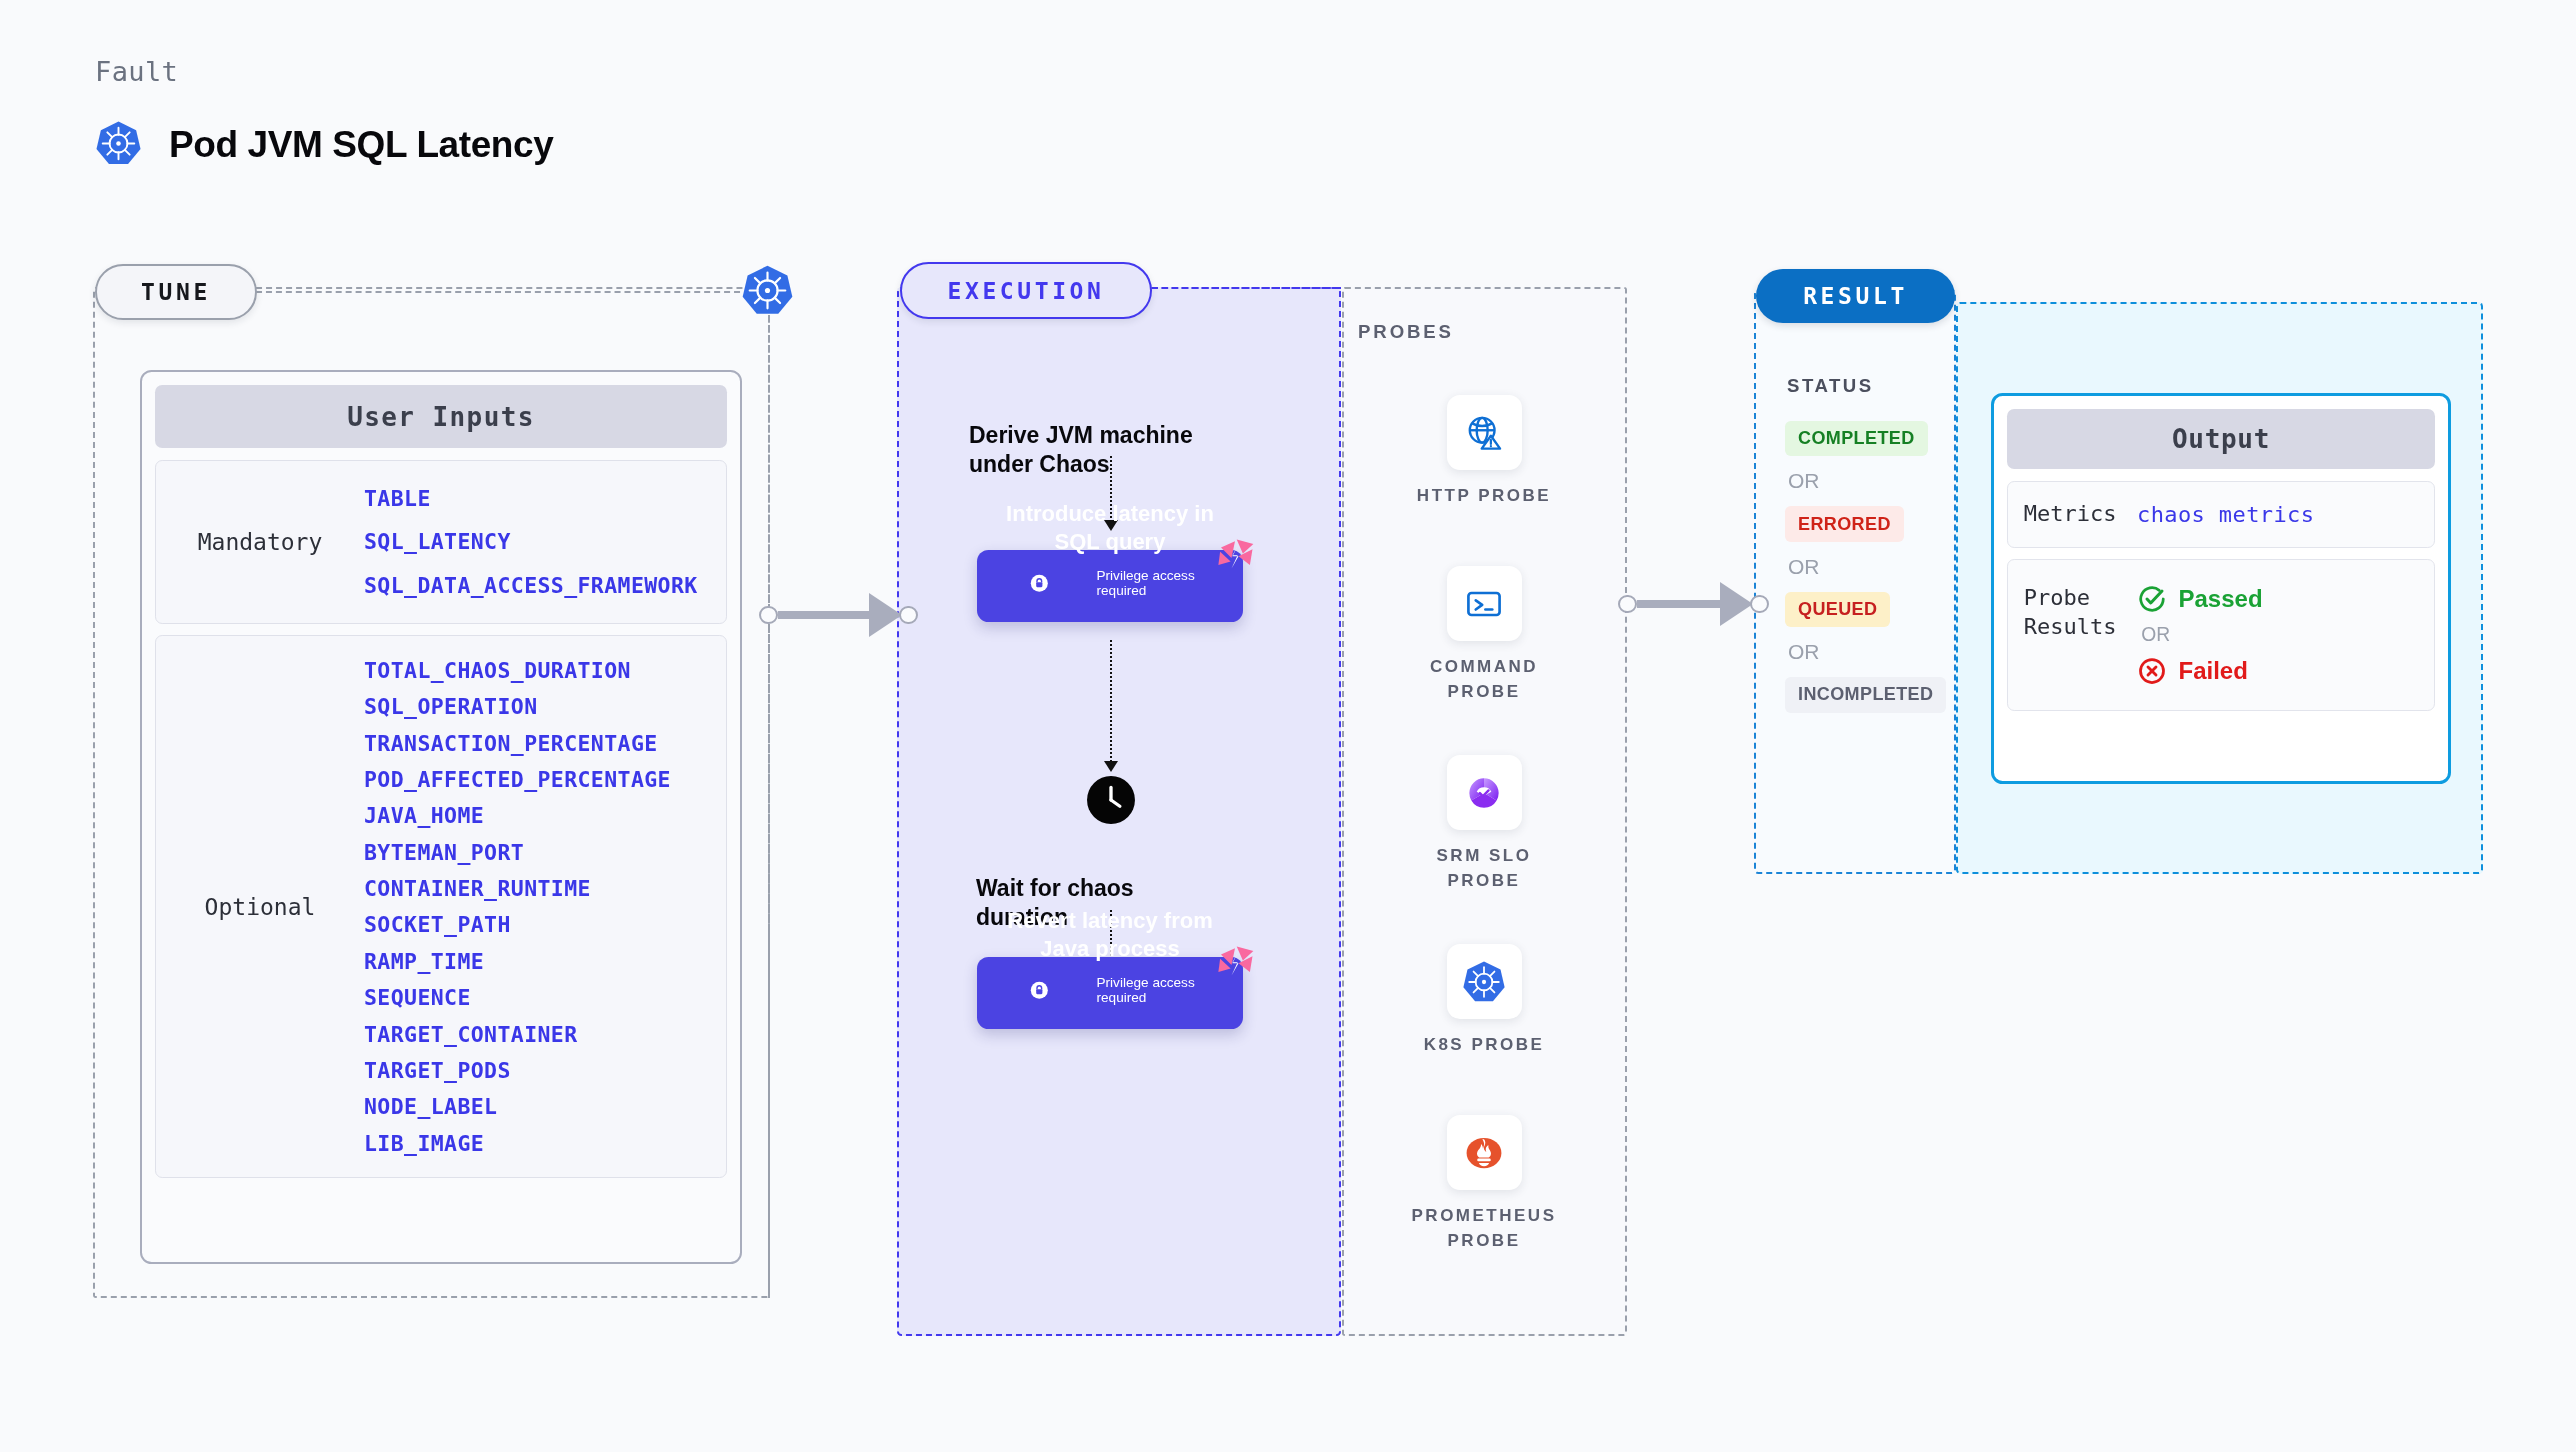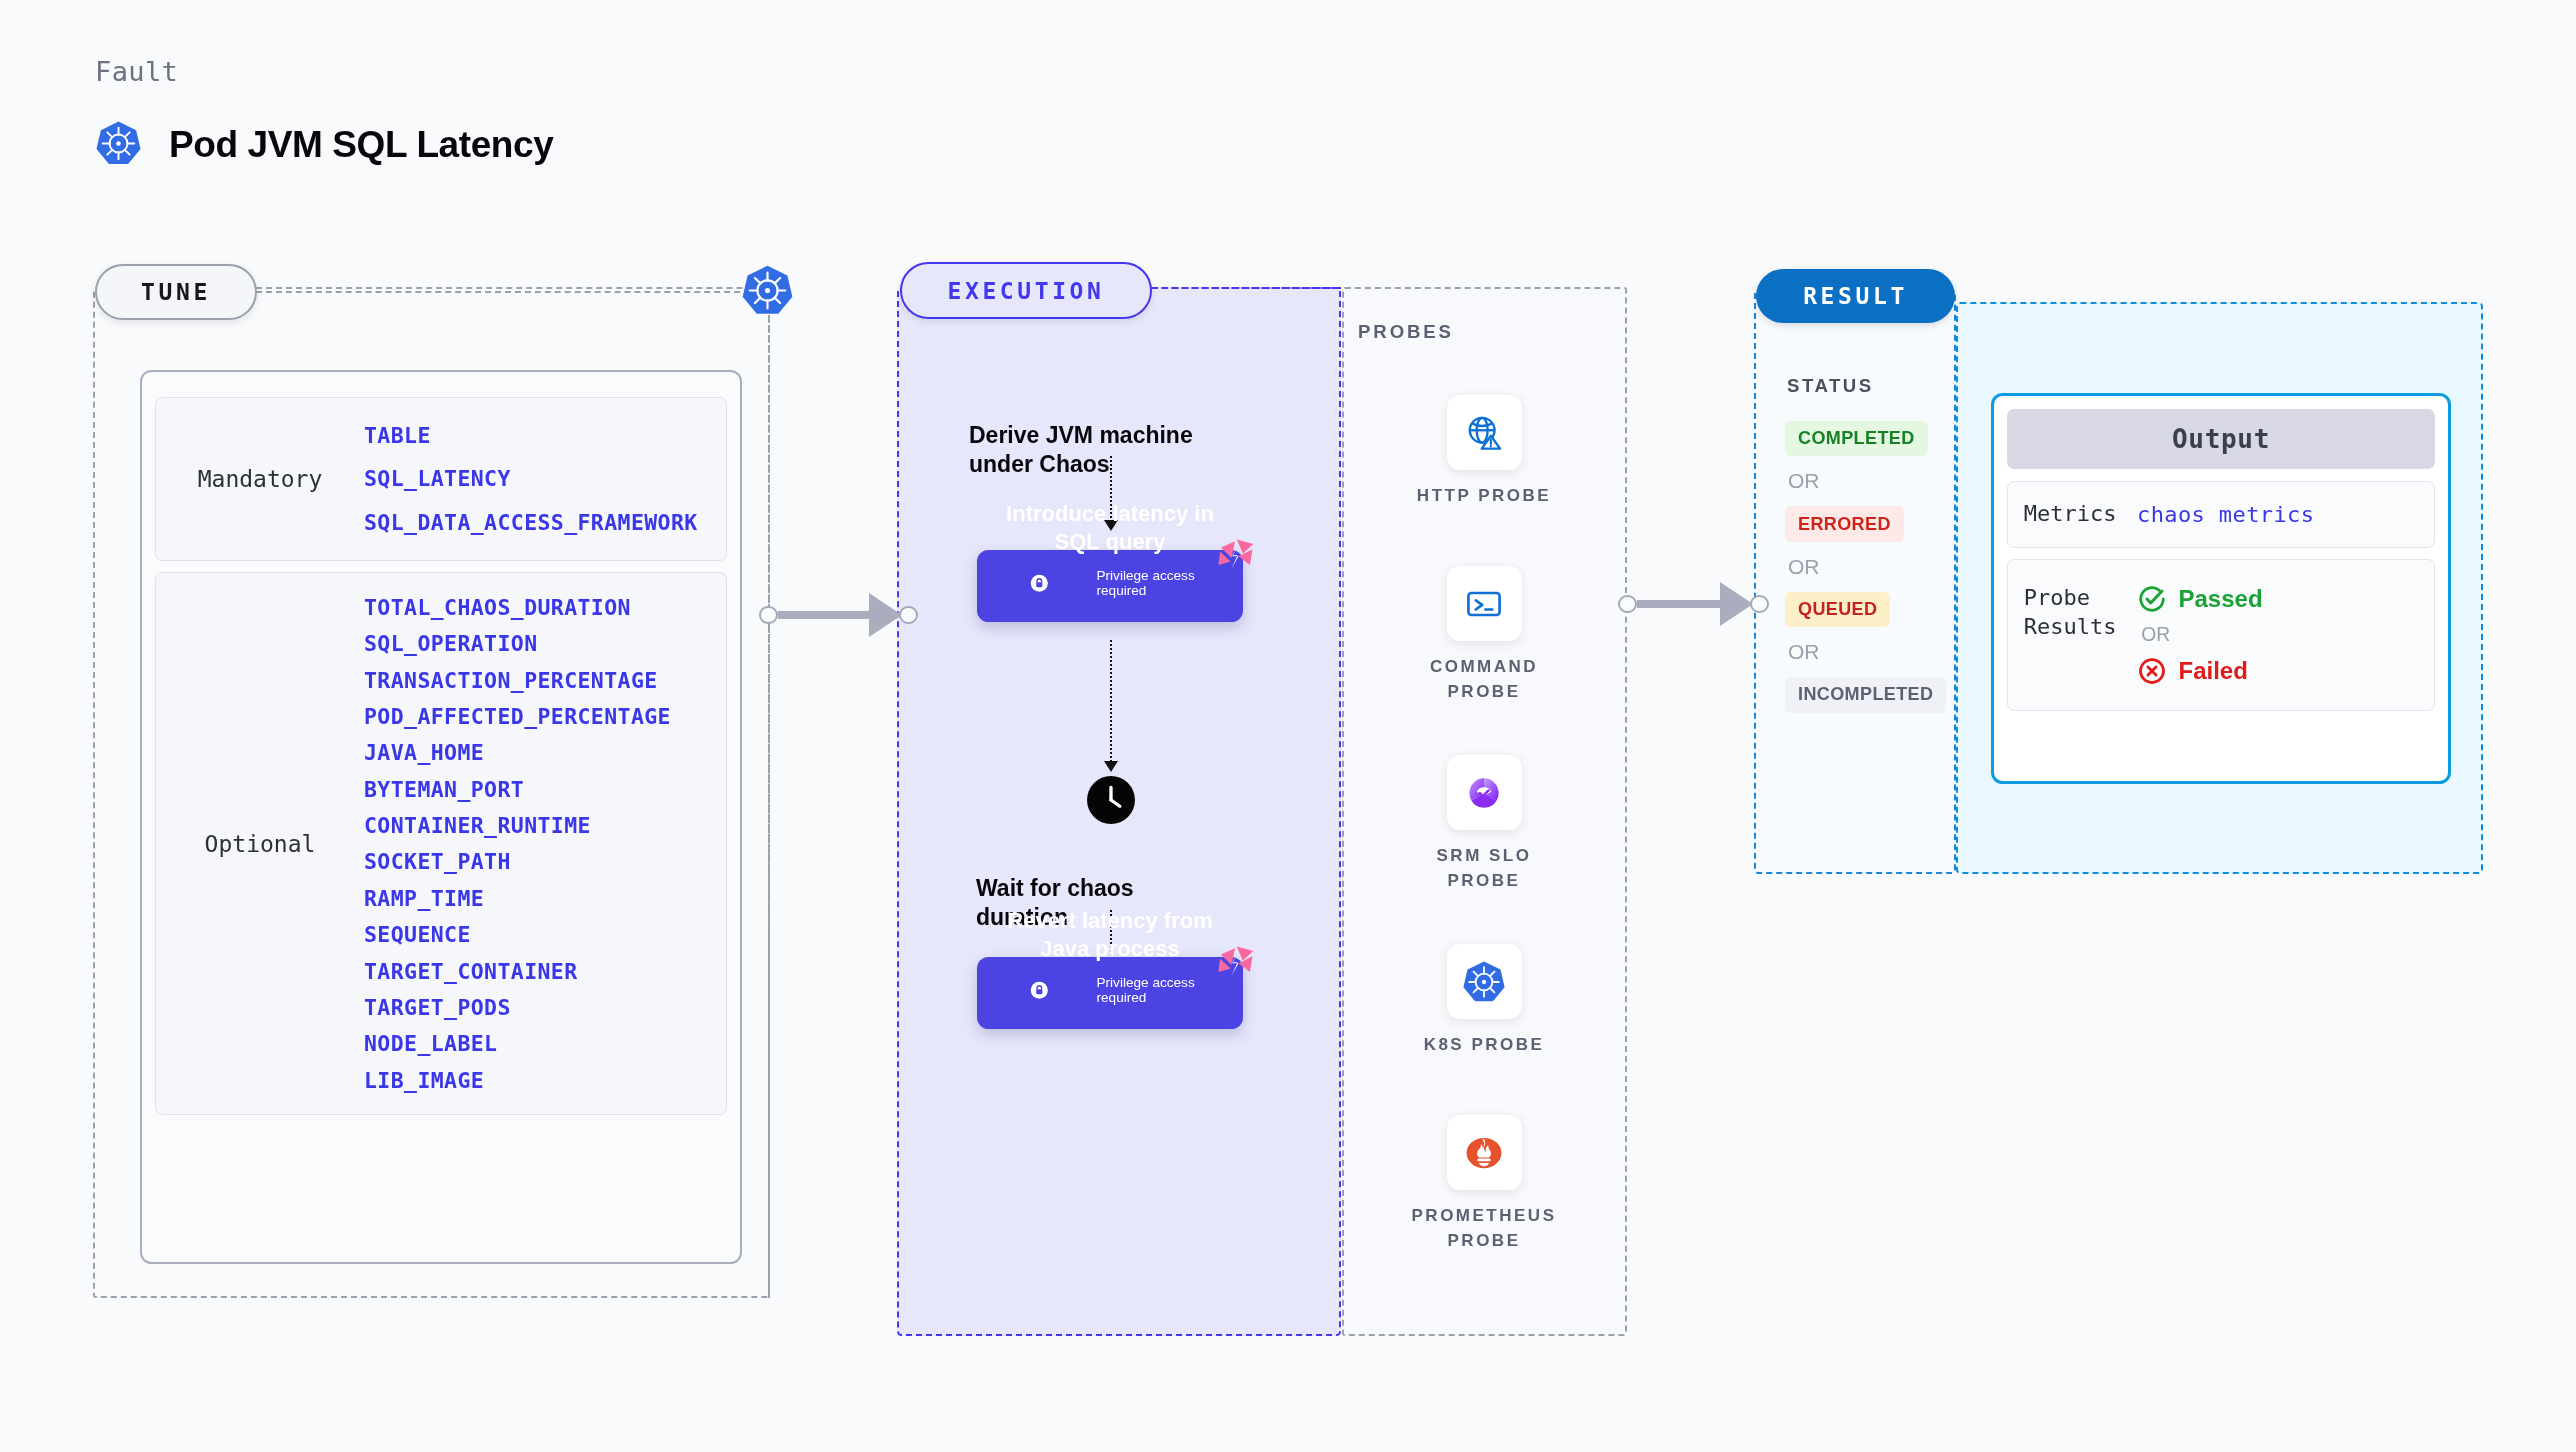--- a/index.html
+++ b/index.html
@@ -228,20 +228,21 @@
           <line x1="44" y1="32" x2="53.5" y2="32"></line>
         <line x1="16.8" y1="16.8" x2="23.4" y2="23.4"></line>
           <line x1="40.6" y1="40.6" x2="47.2" y2="47.2"></line>
         <line x1="47.2" y1="16.8" x2="40.6" y2="23.4"></line>
           <line x1="23.4" y1="40.6" x2="16.8" y2="47.2"></line>
       </g>
     </svg>
   </span>
 
   <div class="ui-card" style="left:140px; top:370px; width:602px; height:894px;">
+    <div class="ui-head">User Inputs</div>
 
     <div class="ui-group mand">
       <div class="ui-group-label">Mandatory</div>
       <div class="ui-group-items">
         <div class="ui-item">TABLE</div>
         <div class="ui-item">SQL_LATENCY</div>
         <div class="ui-item">SQL_DATA_ACCESS_FRAMEWORK</div>
       </div>
     </div>
 

